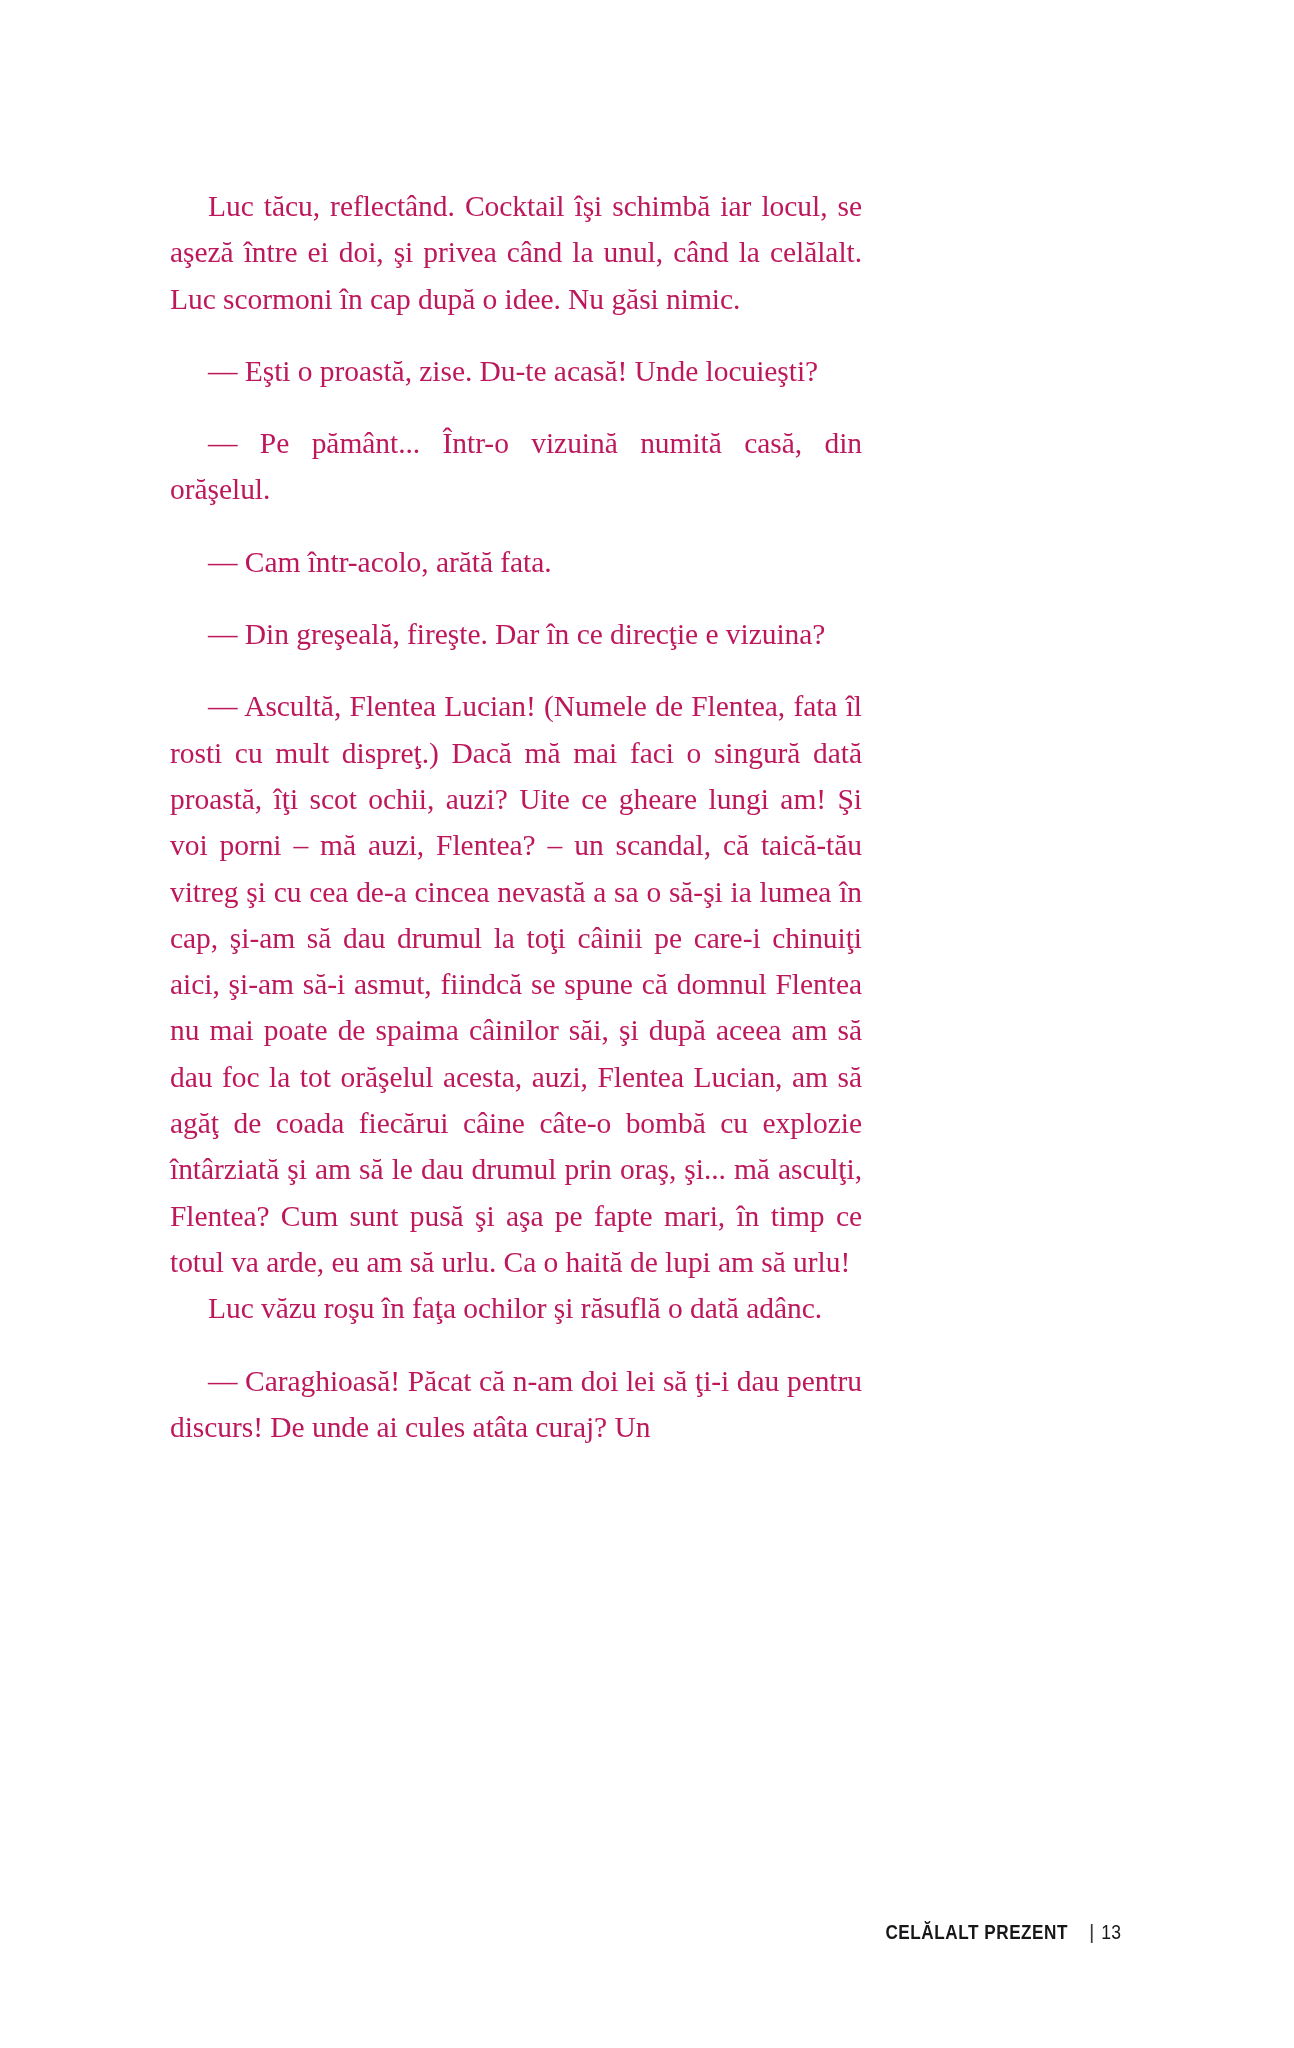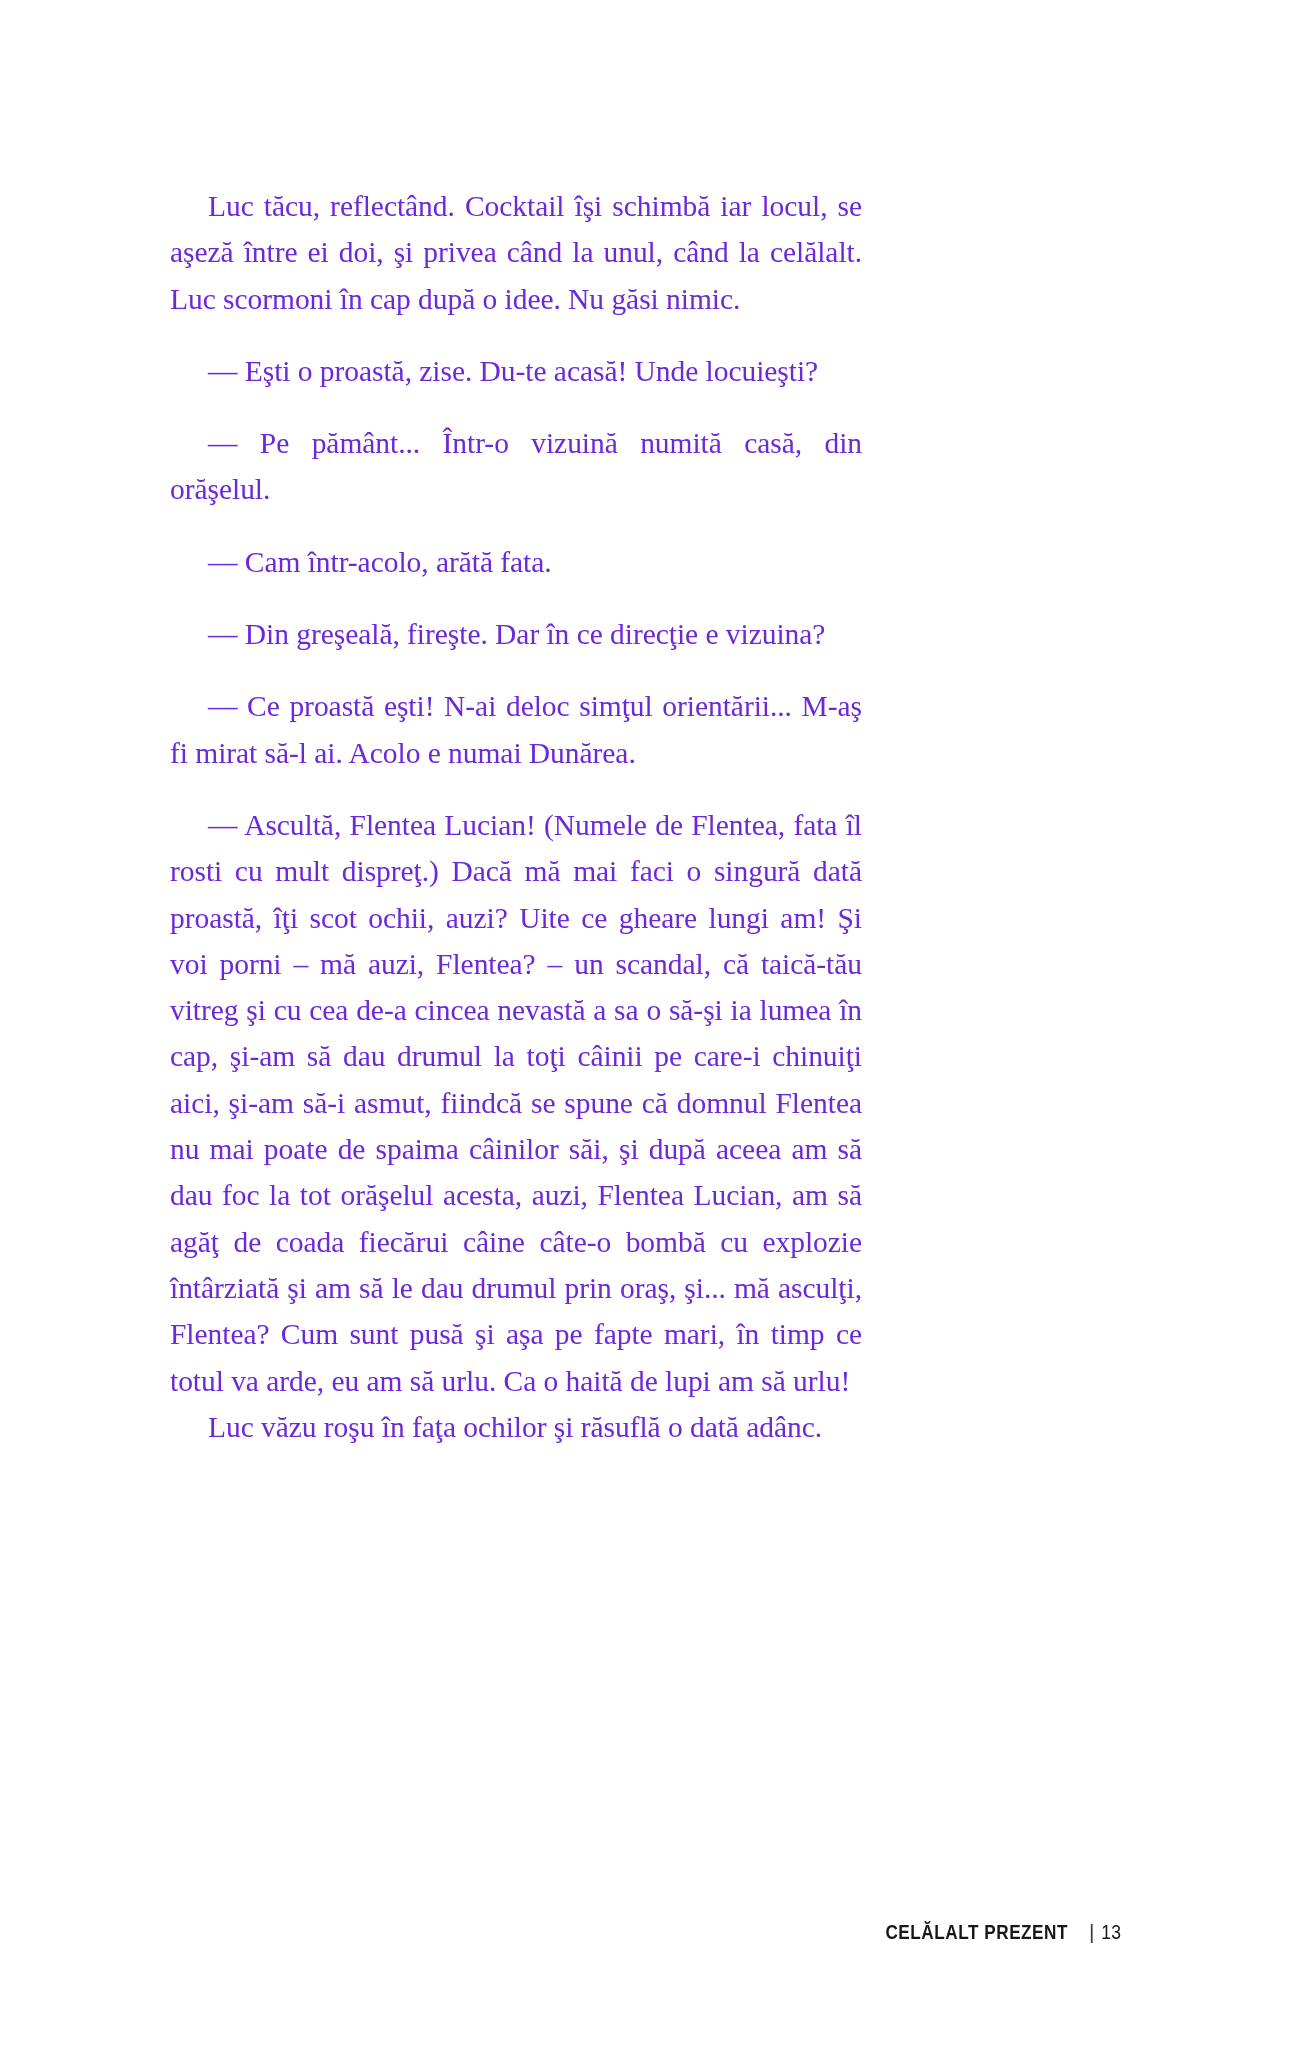--- a/index.html
+++ b/index.html
@@ -19,21 +19,21 @@
     position: absolute;
     left: 170px;
     top: 183px;
     width: 692px;
   }
   .para {
     margin: 0;
     font-family: "Liberation Serif", "DejaVu Serif", serif;
     font-size: 29.5px;
     line-height: 46.3px;
-    color: #6d28d9;
+    color: #be185d;
     text-align: justify;
     text-justify: inter-word;
     letter-spacing: -0.05px;
     -webkit-font-smoothing: antialiased;
   }
   .para.indent {
     text-indent: 38px;
   }
   .para.dialogue {
     text-indent: 38px;
@@ -75,23 +75,23 @@
 <body>
 
 <div class="page">
 
   <div class="text-block">
     <p class="para indent">Luc tăcu, reflectând. Cocktail îşi schimbă iar locul, se aşeză între ei doi, şi privea când la unul, când la celălalt. Luc scormoni în cap după o idee. Nu găsi nimic.</p>
     <p class="para dialogue">— Eşti o proastă, zise. Du-te acasă! Unde locuieşti?</p>
     <p class="para dialogue">— Pe pământ... Într-o vizuină numită casă, din orăşelul.</p>
     <p class="para dialogue">— Cam într-acolo, arătă fata.</p>
     <p class="para dialogue">— Din greşeală, fireşte. Dar în ce direcţie e vizuina?</p>
-    <p class="para dialogue">— Ce proastă eşti! N-ai deloc simţul orientării... M-aş fi mirat să-l ai. Acolo e numai Dunărea.</p>
     <p class="para dialogue">— Ascultă, Flentea Lucian! (Numele de Flentea, fata îl rosti cu mult dispreţ.) Dacă mă mai faci o singură dată proastă, îţi scot ochii, auzi? Uite ce gheare lungi am! Şi voi porni – mă auzi, Flentea? – un scandal, că taică-tău vitreg şi cu cea de-a cincea nevastă a sa o să-şi ia lumea în cap, şi-am să dau drumul la toţi câinii pe care-i chinuiţi aici, şi-am să-i asmut, fiindcă se spune că domnul Flentea nu mai poate de spaima câinilor săi, şi după aceea am să dau foc la tot orăşelul acesta, auzi, Flentea Lucian, am să agăţ de coada fiecărui câine câte-o bombă cu explozie întârziată şi am să le dau drumul prin oraş, şi... mă asculţi, Flentea? Cum sunt pusă şi aşa pe fapte mari, în timp ce totul va arde, eu am să urlu. Ca o haită de lupi am să urlu!</p>
     <p class="para indent">Luc văzu roşu în faţa ochilor şi răsuflă o dată adânc.</p>
+    <p class="para dialogue">— Caraghioasă! Păcat că n-am doi lei să ţi-i dau pentru discurs! De unde ai cules atâta curaj? Un</p>
   </div>
 
   <div class="footer">
     <span class="footer-title">CELĂLALT PREZENT</span>
     <span class="footer-sep">|</span>
     <span class="footer-page">13</span>
   </div>
 
 </div>
 

